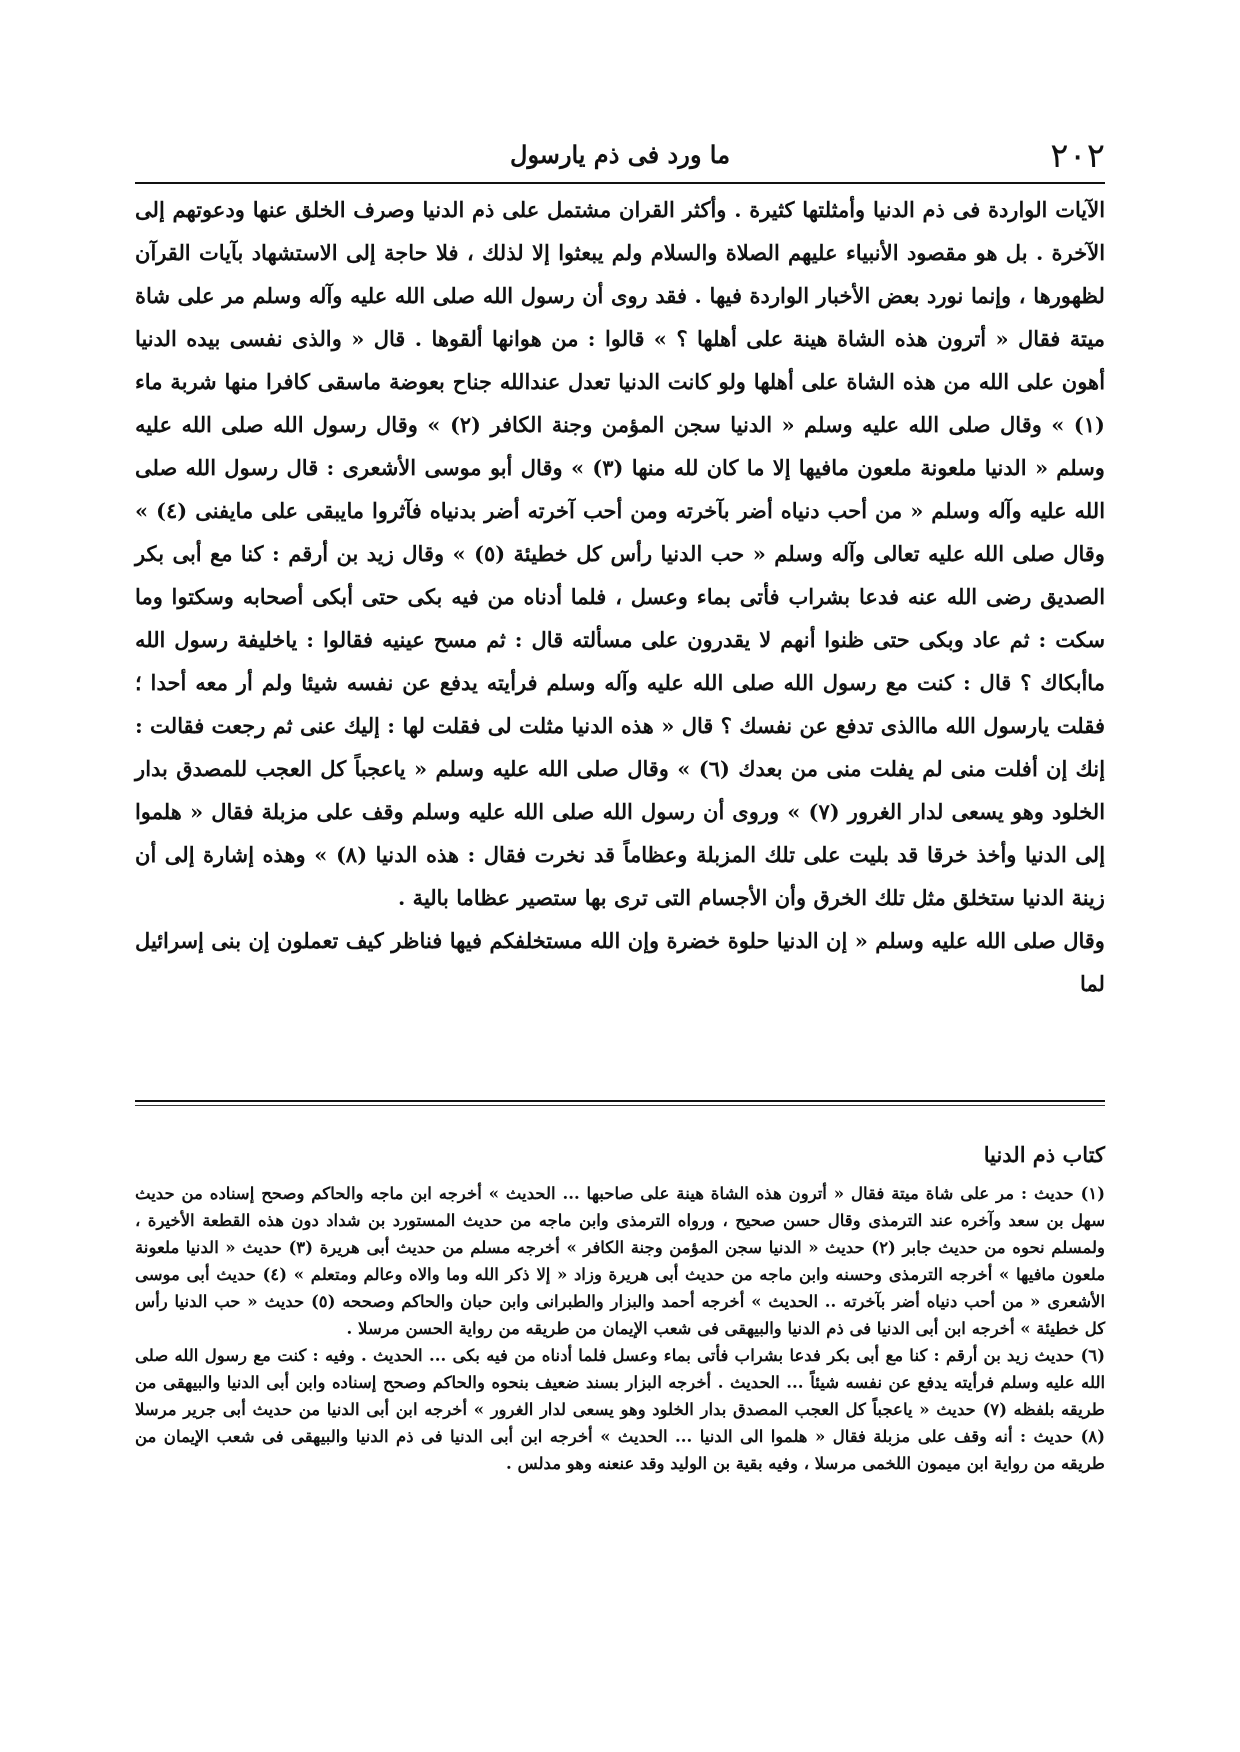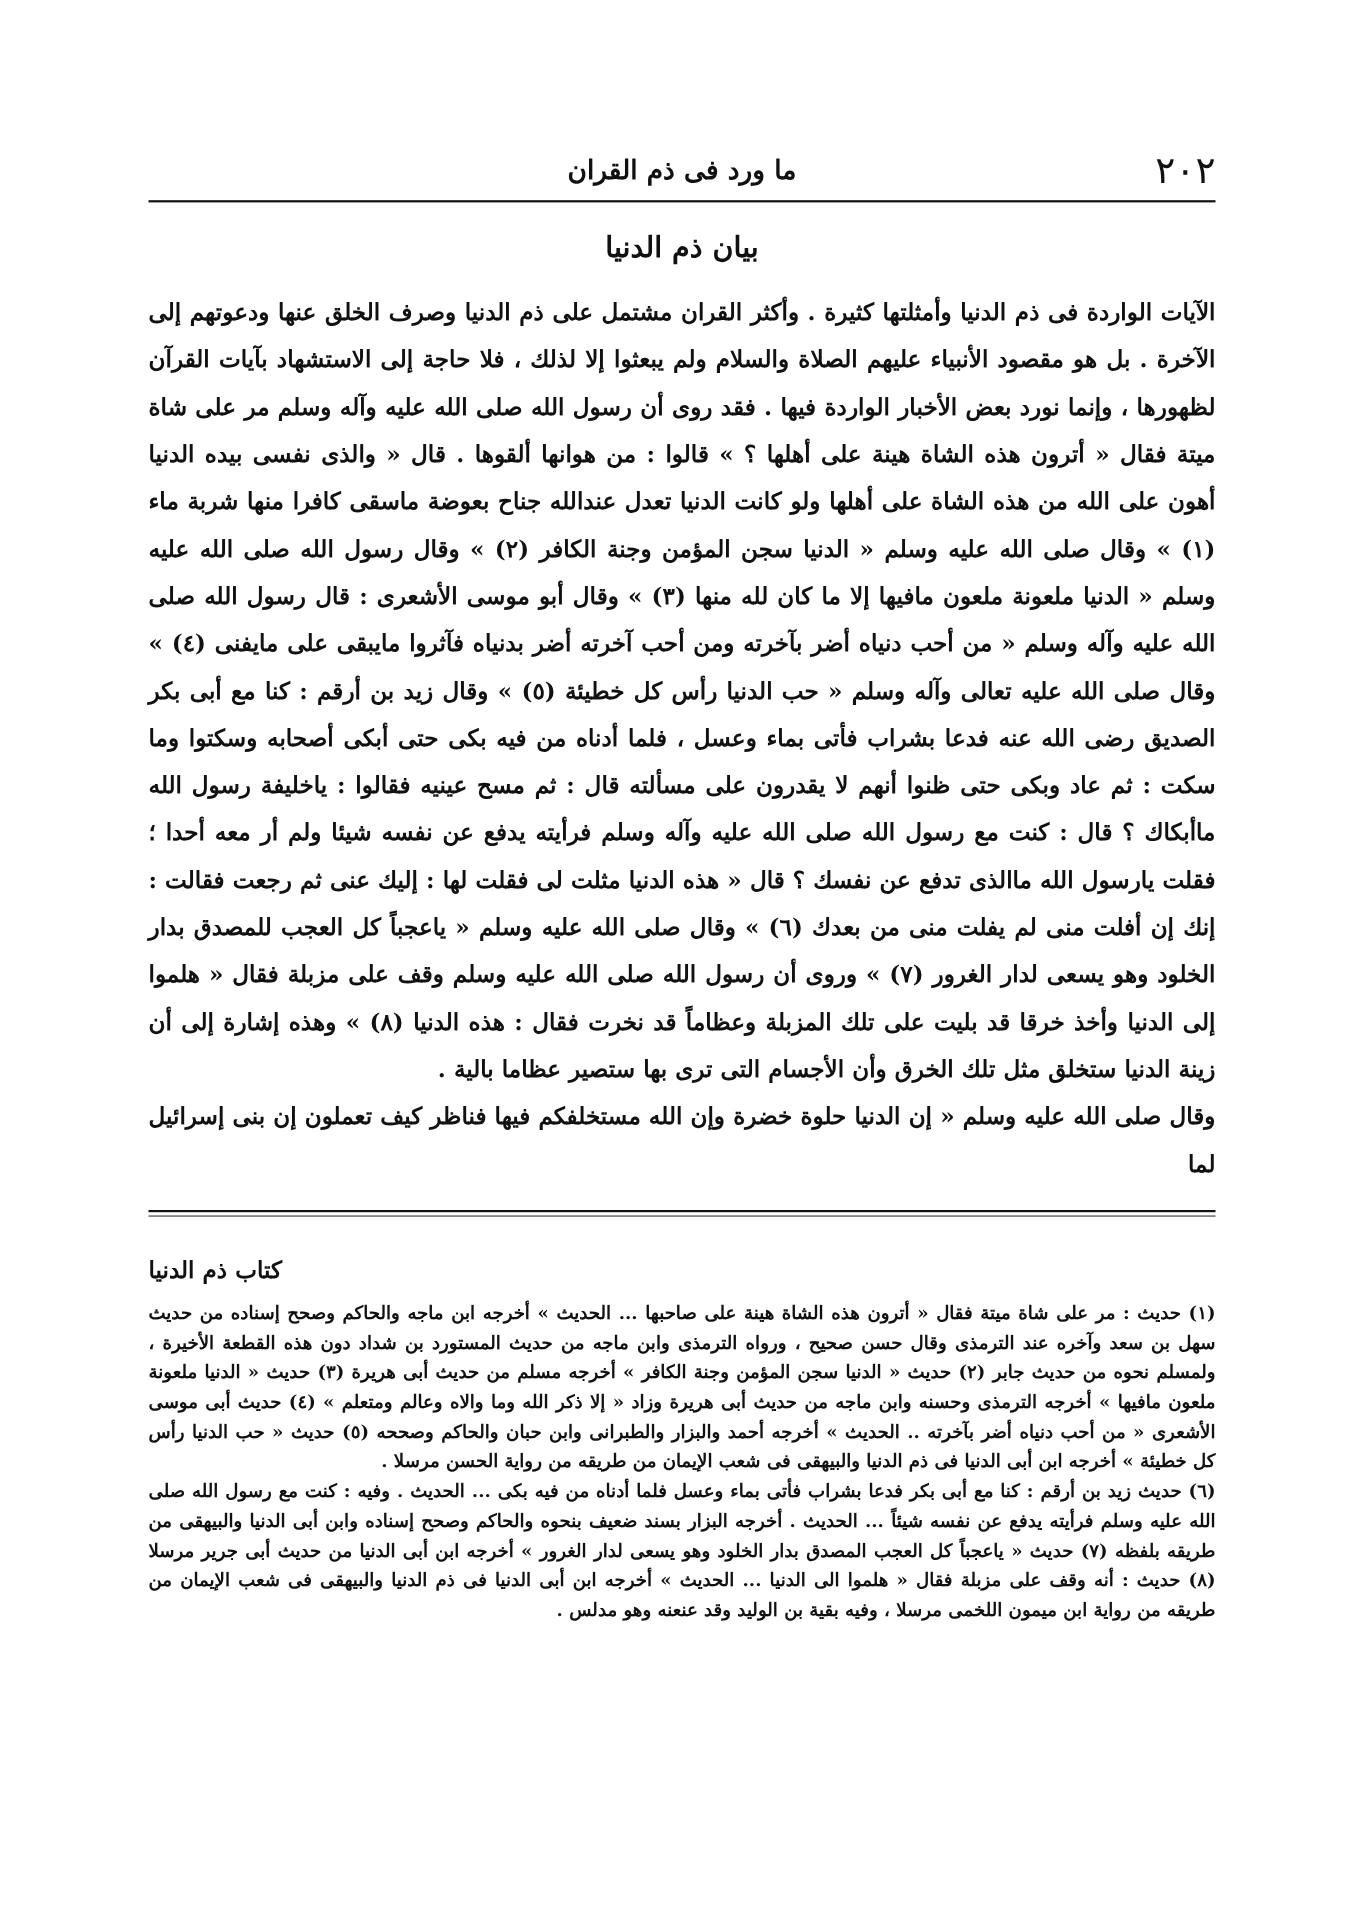--- a/index.html
+++ b/index.html
@@ -8,37 +8,36 @@
   .page { position:absolute; left:135px; top:0; width:970px; direction:rtl; }
   .header { position:absolute; top:132px; left:0; width:970px; height:46px; }
   .page-number { position:absolute; right:0; top:0; font-size:34px; font-weight:normal; line-height:46px; }
   .running-title { position:absolute; left:0; right:0; text-align:center; font-size:24px; font-weight:bold; line-height:46px; }
   .header-rule { position:absolute; top:182px; left:0; width:970px; height:0; border-top:2px solid #111; }
   .body-text { position:absolute; top:188px; left:0; width:970px; font-size:21px; line-height:43px;
                text-align:justify; text-align-last:right; font-weight:bold; }
   .body-text p { margin:0; }
   .section-heading { text-align:center; text-align-last:center; font-size:26px; margin:16px 0 14px 0 !important; line-height:44px; }
   .sep-rule { position:absolute; top:1100px; left:0; width:970px; height:3px; border-top:2px solid #111; border-bottom:1px solid #333; }
-  .footer-title { position:absolute; top:1140px; left:0; width:970px; text-align:left; font-size:21px; font-weight:bold; line-height:30px; }
+  .footer-title { position:absolute; top:1140px; left:0; width:970px; text-align:right; font-size:21px; font-weight:bold; line-height:30px; }
   .footnotes { position:absolute; top:1180px; left:0; width:970px; font-size:16.5px; line-height:27px;
                text-align:justify; text-align-last:right; font-weight:bold; }
   .footnotes p { margin:0; }
 </style>
 </head>
 <body>
 
 <div class="page">
   <div class="header">
     <span class="page-number">٢٠٢</span>
-    <span class="running-title">ما ورد فى ذم القران</span>
+    <span class="running-title">ما ورد فى ذم يارسول</span>
   </div>
   <div class="header-rule"></div>
 
   <div class="body-text">
-    <p class="section-heading">بيان ذم الدنيا</p>
     <p>الآيات الواردة فى ذم الدنيا وأمثلتها كثيرة . وأكثر القران مشتمل على ذم الدنيا وصرف الخلق عنها ودعوتهم إلى الآخرة . بل هو مقصود الأنبياء عليهم الصلاة والسلام ولم يبعثوا إلا لذلك ، فلا حاجة إلى الاستشهاد بآيات القرآن لظهورها ، وإنما نورد بعض الأخبار الواردة فيها . فقد روى أن رسول الله صلى الله عليه وآله وسلم مر على شاة ميتة فقال « أترون هذه الشاة هينة على أهلها ؟ » قالوا : من هوانها ألقوها . قال « والذى نفسى بيده الدنيا أهون على الله من هذه الشاة على أهلها ولو كانت الدنيا تعدل عندالله جناح بعوضة ماسقى كافرا منها شربة ماء (١) » وقال صلى الله عليه وسلم « الدنيا سجن المؤمن وجنة الكافر (٢) » وقال رسول الله صلى الله عليه وسلم « الدنيا ملعونة ملعون مافيها إلا ما كان لله منها (٣) » وقال أبو موسى الأشعرى : قال رسول الله صلى الله عليه وآله وسلم « من أحب دنياه أضر بآخرته ومن أحب آخرته أضر بدنياه فآثروا مايبقى على مايفنى (٤) » وقال صلى الله عليه تعالى وآله وسلم « حب الدنيا رأس كل خطيئة (٥) » وقال زيد بن أرقم : كنا مع أبى بكر الصديق رضى الله عنه فدعا بشراب فأتى بماء وعسل ، فلما أدناه من فيه بكى حتى أبكى أصحابه وسكتوا وما سكت : ثم عاد وبكى حتى ظنوا أنهم لا يقدرون على مسألته قال : ثم مسح عينيه فقالوا : ياخليفة رسول الله ماأبكاك ؟ قال : كنت مع رسول الله صلى الله عليه وآله وسلم فرأيته يدفع عن نفسه شيئا ولم أر معه أحدا ؛ فقلت يارسول الله ماالذى تدفع عن نفسك ؟ قال « هذه الدنيا مثلت لى فقلت لها : إليك عنى ثم رجعت فقالت : إنك إن أفلت منى لم يفلت منى من بعدك (٦) » وقال صلى الله عليه وسلم « ياعجباً كل العجب للمصدق بدار الخلود وهو يسعى لدار الغرور (٧) » وروى أن رسول الله صلى الله عليه وسلم وقف على مزبلة فقال « هلموا إلى الدنيا وأخذ خرقا قد بليت على تلك المزبلة وعظاماً قد نخرت فقال : هذه الدنيا (٨) » وهذه إشارة إلى أن زينة الدنيا ستخلق مثل تلك الخرق وأن الأجسام التى ترى بها ستصير عظاما بالية .</p>
     <p>وقال صلى الله عليه وسلم « إن الدنيا حلوة خضرة وإن الله مستخلفكم فيها فناظر كيف تعملون إن بنى إسرائيل لما</p>
   </div>
 
   <div class="sep-rule"></div>
   <div class="footer-title">كتاب ذم الدنيا</div>
 
   <div class="footnotes">
     <p>(١) حديث : مر على شاة ميتة فقال « أترون هذه الشاة هينة على صاحبها ... الحديث » أخرجه ابن ماجه والحاكم وصحح إسناده من حديث سهل بن سعد وآخره عند الترمذى وقال حسن صحيح ، ورواه الترمذى وابن ماجه من حديث المستورد بن شداد دون هذه القطعة الأخيرة ، ولمسلم نحوه من حديث جابر (٢) حديث « الدنيا سجن المؤمن وجنة الكافر » أخرجه مسلم من حديث أبى هريرة (٣) حديث « الدنيا ملعونة ملعون مافيها » أخرجه الترمذى وحسنه وابن ماجه من حديث أبى هريرة وزاد « إلا ذكر الله وما والاه وعالم ومتعلم » (٤) حديث أبى موسى الأشعرى « من أحب دنياه أضر بآخرته .. الحديث » أخرجه أحمد والبزار والطبرانى وابن حبان والحاكم وصححه (٥) حديث « حب الدنيا رأس كل خطيئة » أخرجه ابن أبى الدنيا فى ذم الدنيا والبيهقى فى شعب الإيمان من طريقه من رواية الحسن مرسلا .</p>
     <p>(٦) حديث زيد بن أرقم : كنا مع أبى بكر فدعا بشراب فأتى بماء وعسل فلما أدناه من فيه بكى ... الحديث . وفيه : كنت مع رسول الله صلى الله عليه وسلم فرأيته يدفع عن نفسه شيئاً ... الحديث . أخرجه البزار بسند ضعيف بنحوه والحاكم وصحح إسناده وابن أبى الدنيا والبيهقى من طريقه بلفظه (٧) حديث « ياعجباً كل العجب المصدق بدار الخلود وهو يسعى لدار الغرور » أخرجه ابن أبى الدنيا من حديث أبى جرير مرسلا (٨) حديث : أنه وقف على مزبلة فقال « هلموا الى الدنيا ... الحديث » أخرجه ابن أبى الدنيا فى ذم الدنيا والبيهقى فى شعب الإيمان من طريقه من رواية ابن ميمون اللخمى مرسلا ، وفيه بقية بن الوليد وقد عنعنه وهو مدلس .</p>

